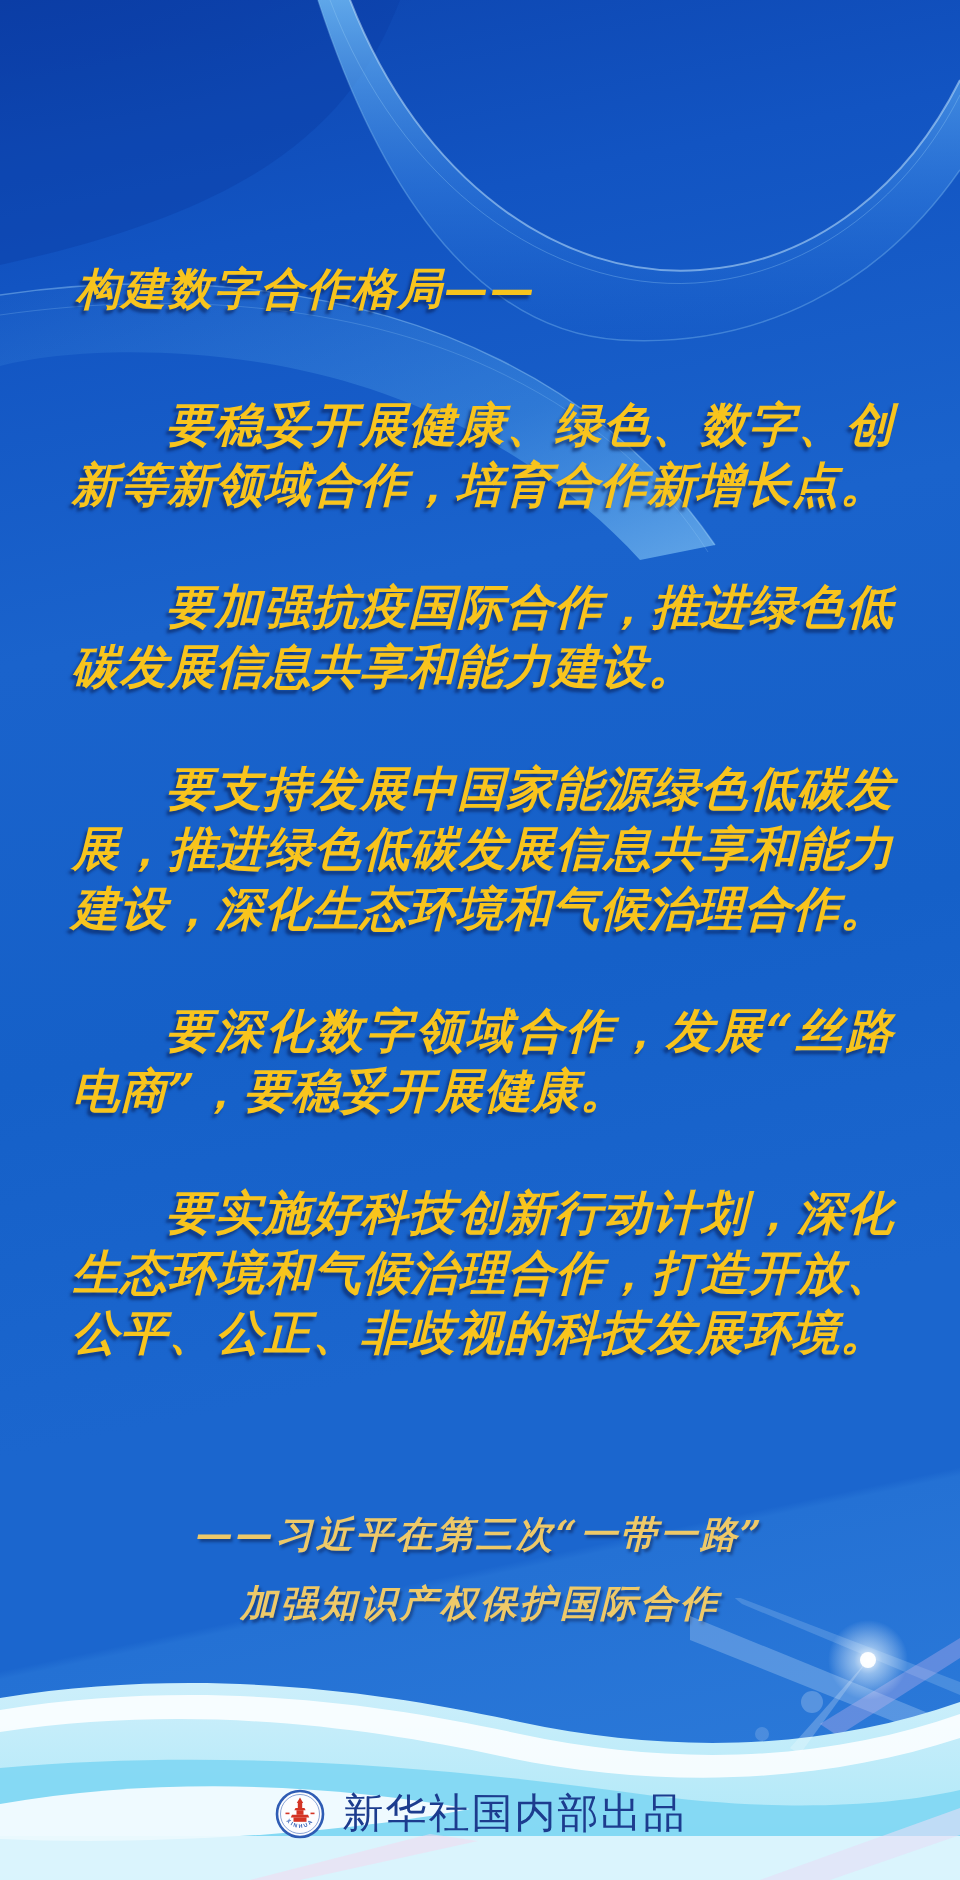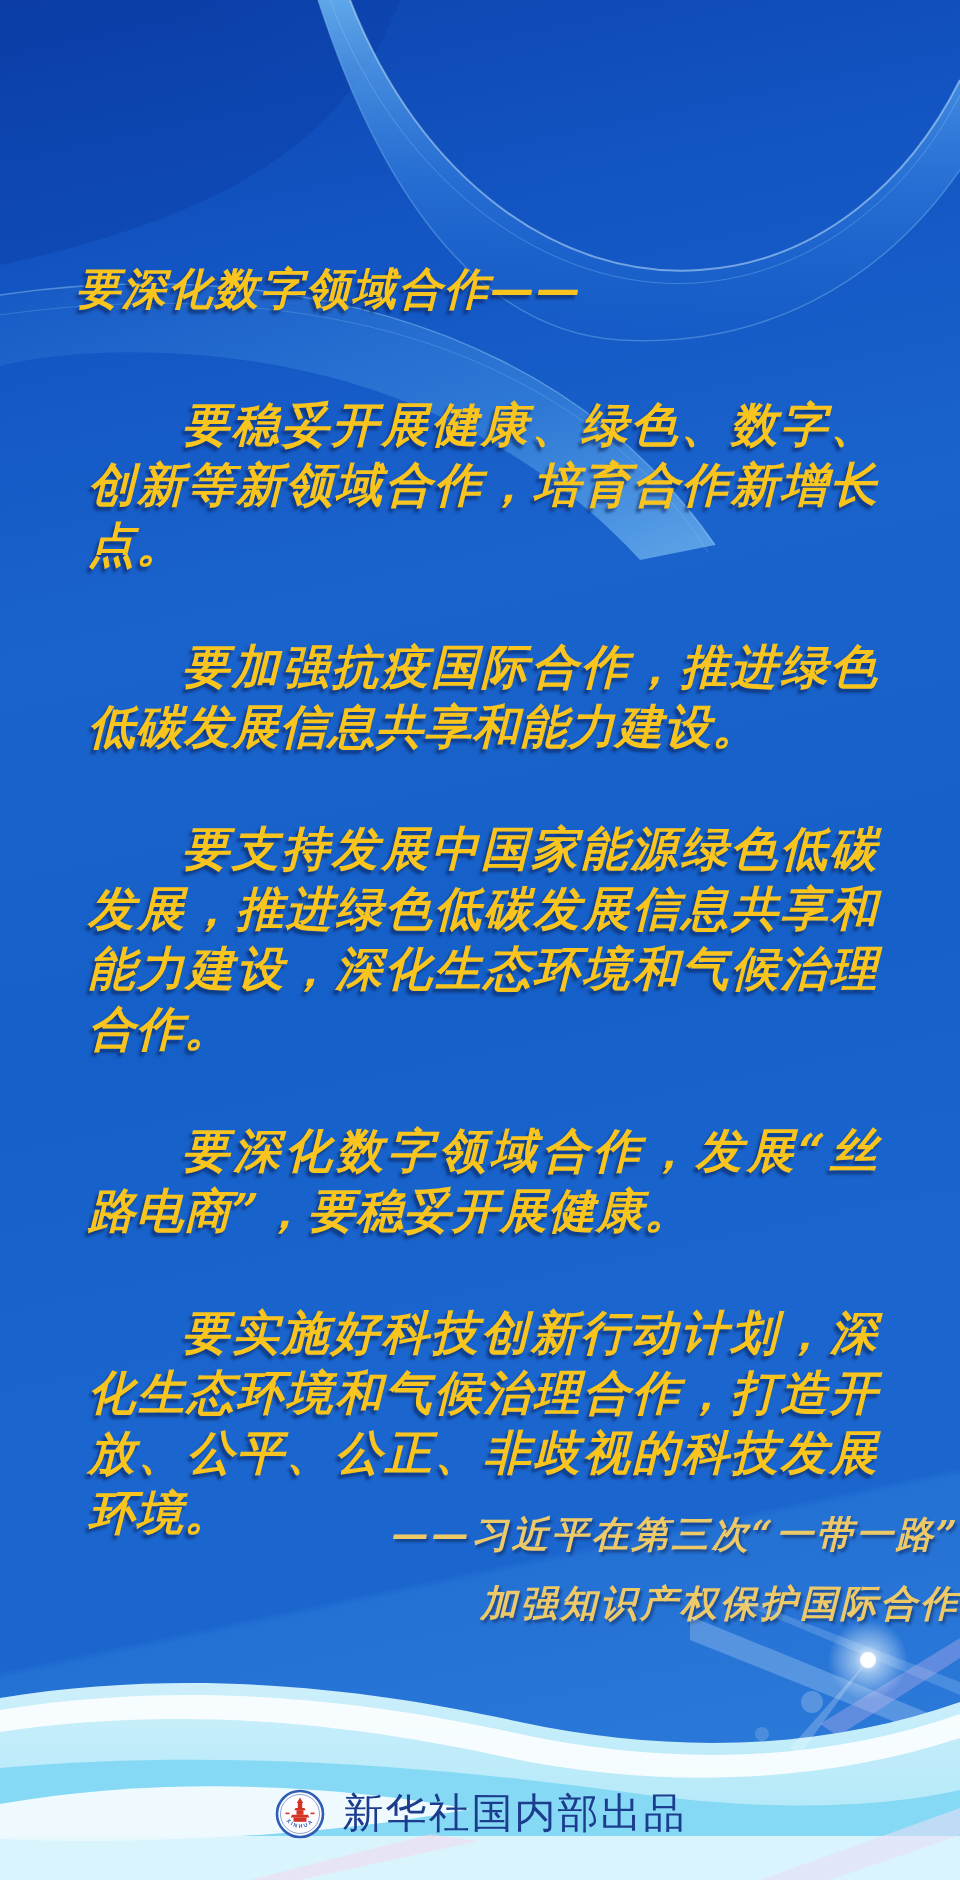--- a/index.html
+++ b/index.html
@@ -31,27 +31,27 @@
     position:absolute;left:72px;top:262px;width:822px;
     color:#f8c41d;
     font-style:italic;
     text-shadow:-3px 4px 3px rgba(8,28,80,.55);
   }
   .content h1{
     margin:0 0 80px 4px;
     font-size:44px;line-height:53px;font-weight:700;letter-spacing:2px;
   }
   .para{
-    margin:0 16px 62px;
+    margin:0 0 62px;
     font-size:47px;line-height:60px;font-weight:700;
     letter-spacing:1px;text-indent:2em;text-align:justify;
   }
   .attribution{
     position:absolute;left:0;right:0;top:1500px;
-    text-align:right;
+    text-align:center;
     color:#eec968;font-style:italic;font-weight:700;
     font-size:37px;line-height:69px;letter-spacing:3px;
     text-shadow:2px 3px 3px rgba(8,20,60,.45);
   }
   .footer{
     position:absolute;left:0;right:0;top:1786px;
     display:flex;justify-content:center;align-items:center;gap:17px;
     z-index:5;
   }
   .emblem{width:52px;height:52px;display:block;}
@@ -88,21 +88,21 @@
     <path d="M330,0 C400,185 550,292 695,283 C818,275 912,190 960,95" fill="none" stroke="#9fd4f8" stroke-opacity=".3" stroke-width="1"></path>
     <path d="M318,0 C375,175 470,331 620,340 C760,348 880,285 960,170" fill="none" stroke="#8cc8f6" stroke-opacity=".35" stroke-width="1.5"></path>
 
     <path d="M0,295 C180,268 360,290 500,360 C595,407 665,472 715,545 L640,560
              C560,472 440,400 300,370 C180,344 60,350 0,366 Z" fill="url(#wg2)"></path>
     <path d="M0,295 C180,268 360,290 500,360 C595,407 665,472 715,545" fill="none" stroke="#a6d8fa" stroke-opacity=".4" stroke-width="1.5"></path>
     <path d="M0,315 C190,288 370,308 505,375 C598,421 662,480 708,552" fill="none" stroke="#a6d8fa" stroke-opacity=".22" stroke-width="1"></path>
   </svg>
 
   <div class="content">
-    <h1>要深化数字领域合作——</h1>
+    <h1>构建数字合作格局——</h1>
     <p class="para">要稳妥开展健康、绿色、数字、创新等新领域合作，培育合作新增长点。</p>
     <p class="para">要加强抗疫国际合作，推进绿色低碳发展信息共享和能力建设。</p>
     <p class="para">要支持发展中国家能源绿色低碳发展，推进绿色低碳发展信息共享和能力建设，深化生态环境和气候治理合作。</p>
     <p class="para">要深化数字领域合作，发展“丝路电商”，要稳妥开展健康。</p>
     <p class="para">要实施好科技创新行动计划，深化生态环境和气候治理合作，打造开放、公平、公正、非歧视的科技发展环境。</p>
   </div>
 
   <div class="attribution">
     <div>——习近平在第三次“一带一路”</div>
     <div>加强知识产权保护国际合作</div>

